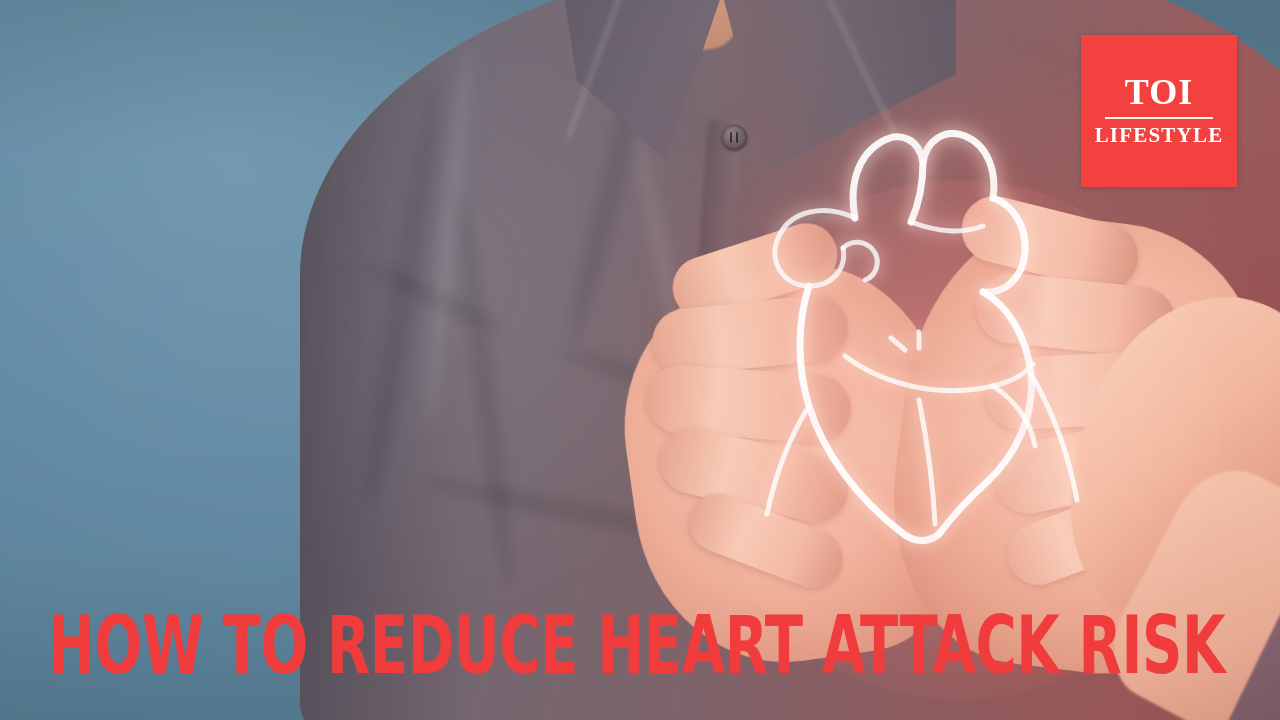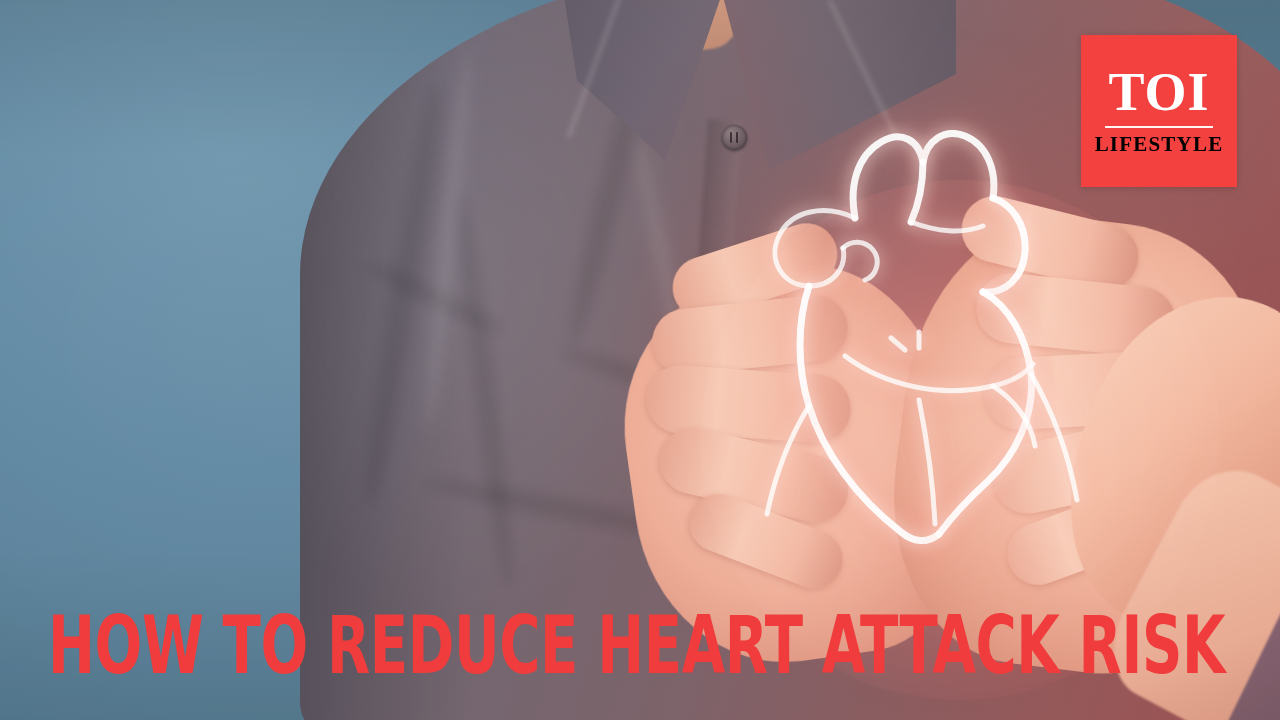--- a/index.html
+++ b/index.html
@@ -251,38 +251,38 @@
     background:#f2413f;
     display:flex;
     flex-direction:column;
     align-items:center;
     justify-content:center;
     box-shadow:0 1px 6px rgba(0,0,0,0.18);
   }
   .logo-toi {
     font-family:"Liberation Serif","DejaVu Serif", serif;
     font-weight:700;
-    font-size:54px;
+    font-size:36px;
     line-height:1;
     color:#ffffff;
     letter-spacing:1px;
     margin-top:-2px;
   }
   .logo-rule {
     width:108px; height:2px;
     background:#ffffff;
     margin:7px 0 6px 0;
     opacity:0.95;
   }
   .logo-sub {
     font-family:"Liberation Serif","DejaVu Serif", serif;
     font-weight:700;
     font-size:21px;
     line-height:1;
-    color:#000000;
+    color:#ffffff;
     letter-spacing:1.2px;
   }
 
   
   .photo-grade {
     position:absolute; inset:0;
     background:linear-gradient(180deg, rgba(255,245,240,0.03) 0%, rgba(0,0,0,0) 40%);
     pointer-events:none;
   }
 </style>

